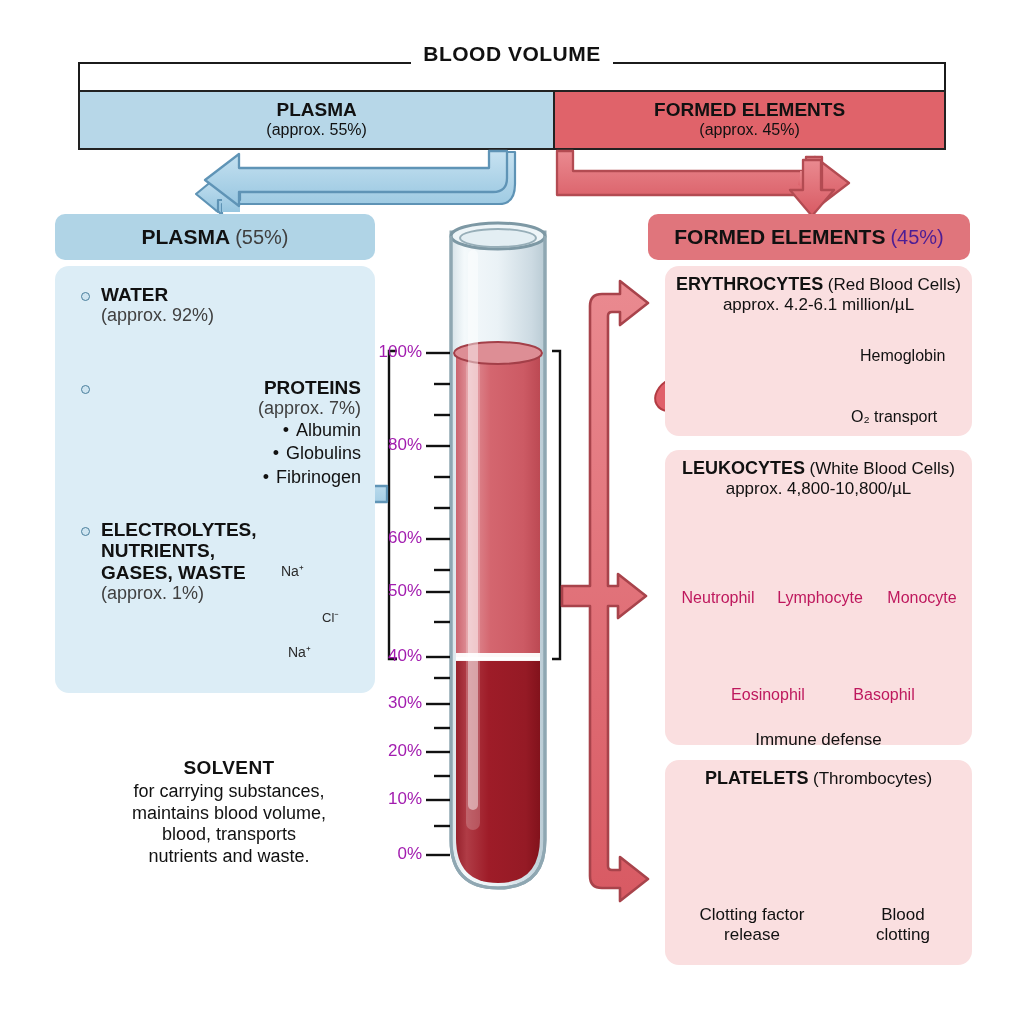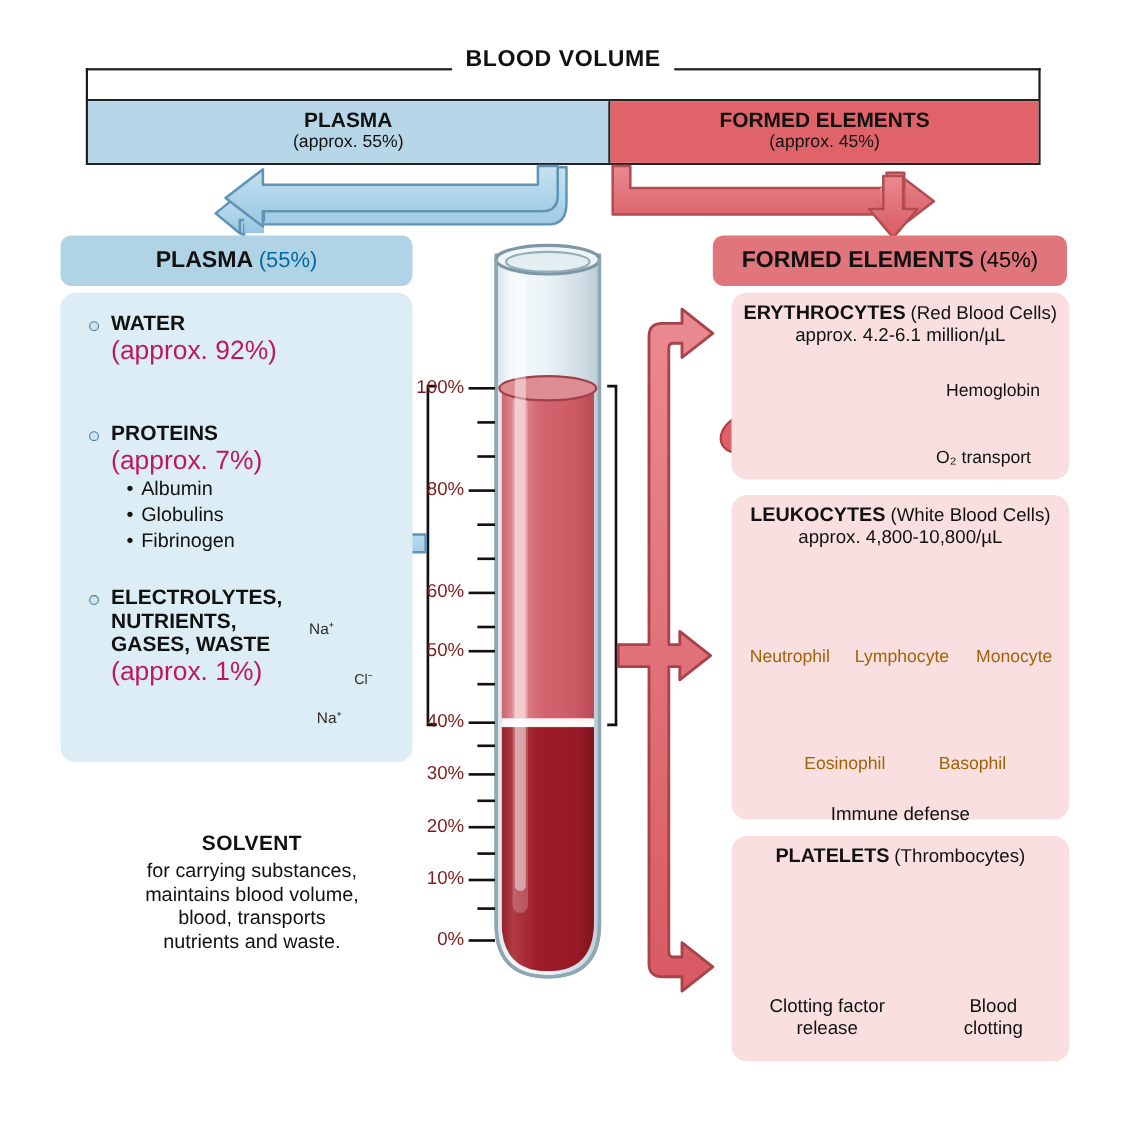--- a/index.html
+++ b/index.html
@@ -34,75 +34,75 @@
   .vb-title { font-weight: bold; font-size: 19px; color:#111; line-height:1.05; }
   .vb-sub   { font-size: 16px; color:#111; line-height:1.25; }
 
   
   #plasma-header {
     position:absolute; left:55px; top:214px; width:320px; height:46px;
     background:#b0d4e6; border-radius:10px;
     display:flex; align-items:center; justify-content:center;
   }
   #plasma-header .h-strong { font-weight:bold; font-size:21px; color:#111; }
-  #plasma-header .h-light  { font-size:20px; color:#0369a1; margin-left:5px; }
+  #plasma-header .h-light  { font-size:20px; color:#404040; margin-left:5px; }
 
   #plasma-body {
     position:absolute; left:55px; top:266px; width:320px; height:427px;
     background:#dcedf6; border-radius:14px; padding:16px 14px 16px 14px;
   }
   .p-item { position:relative; }
   .p-bullet {
     position:absolute; left:12px; top:8px; width:9px; height:9px;
     border:1.6px solid #4a7f9c; border-radius:50%; background:#cfe5f1;
   }
   .p-title { font-weight:bold; font-size:19px; color:#111; line-height:1.12; padding-left:32px; }
-  .p-sub   { font-size:24px; color:#be185d; line-height:1.18; padding-left:32px; }
+  .p-sub   { font-size:18px; color:#404040; line-height:1.18; padding-left:32px; }
   .p-list  { padding-left:46px; font-size:18px; color:#111; line-height:1.30; }
   .p-list li { list-style:none; }
   .p-list li:before { content:"\2022"; margin-right:7px; }
 
   
   #solvent-block {
     position:absolute; left:64px; top:757px; width:330px;
     text-align:center; color:#111;
   }
   #solvent-title { font-weight:bold; font-size:19px; letter-spacing:.4px; }
   #solvent-desc  { font-size:18px; line-height:1.20; margin-top:2px; }
 
   
   #formed-header {
     position:absolute; left:648px; top:214px; width:322px; height:46px;
     background:#e0757c; border-radius:10px;
     display:flex; align-items:center; justify-content:center;
   }
   #formed-header .h-strong { font-weight:bold; font-size:21px; color:#111; }
-  #formed-header .h-light  { font-size:20px; color:#000000; margin-left:5px; }
+  #formed-header .h-light  { font-size:20px; color:#4c1d95; margin-left:5px; }
 
   .fe-card {
     position:absolute; left:665px; width:307px;
     background:#fadfe0; border-radius:14px; padding:9px 8px 0 8px;
   }
   #card-erythrocytes { top:266px; height:170px; }
   #card-leukocytes   { top:450px; height:295px; }
   #card-platelets    { top:760px; height:205px; }
 
   .fe-title { text-align:center; line-height:1.10; color:#111; }
   .fe-title .strong { font-weight:bold; font-size:18px; }
   .fe-title .light  { font-size:17px; }
   .fe-sub { text-align:center; font-size:17px; color:#111; line-height:1.18; }
 
-  .cell-label { font-size:16px; color:#a16207; text-align:center; line-height:1.12; }
+  .cell-label { font-size:16px; color:#be185d; text-align:center; line-height:1.12; }
   .cell-caption { font-size:17px; color:#111; text-align:center; }
 
   .anno-label { position:absolute; font-size:16px; color:#111; white-space:nowrap; }
 
   
   .tick-label {
-    position:absolute; font-size:17px; color:#7f1d1d; text-align:right; width:56px;
+    position:absolute; font-size:17px; color:#a21caf; text-align:right; width:56px;
   }
   svg { display:block; }
   .svg-layer { position:absolute; left:0; top:0; width:1024px; height:1024px; pointer-events:none; }
 </style>
 </head>
 <body>
 
 <div id="root">
 
   <div class="bracket-line"></div>
@@ -455,21 +455,21 @@
     <span class="h-light">(55%)</span>
   </div>
 
   <div id="plasma-body">
     <div class="p-item" style="margin-top:2px;">
       <div class="p-bullet"></div>
       <div class="p-title">WATER</div>
       <div class="p-sub">(approx. 92%)</div>
     </div>
 
-    <div class="p-item" style="margin-top:50px;">
+    <div class="p-item" style="margin-top:50px;text-align:right;">
       <div class="p-bullet"></div>
       <div class="p-title">PROTEINS</div>
       <div class="p-sub">(approx. 7%)</div>
       <ul class="p-list">
         <li>Albumin</li>
         <li>Globulins</li>
         <li>Fibrinogen</li>
       </ul>
     </div>
 

